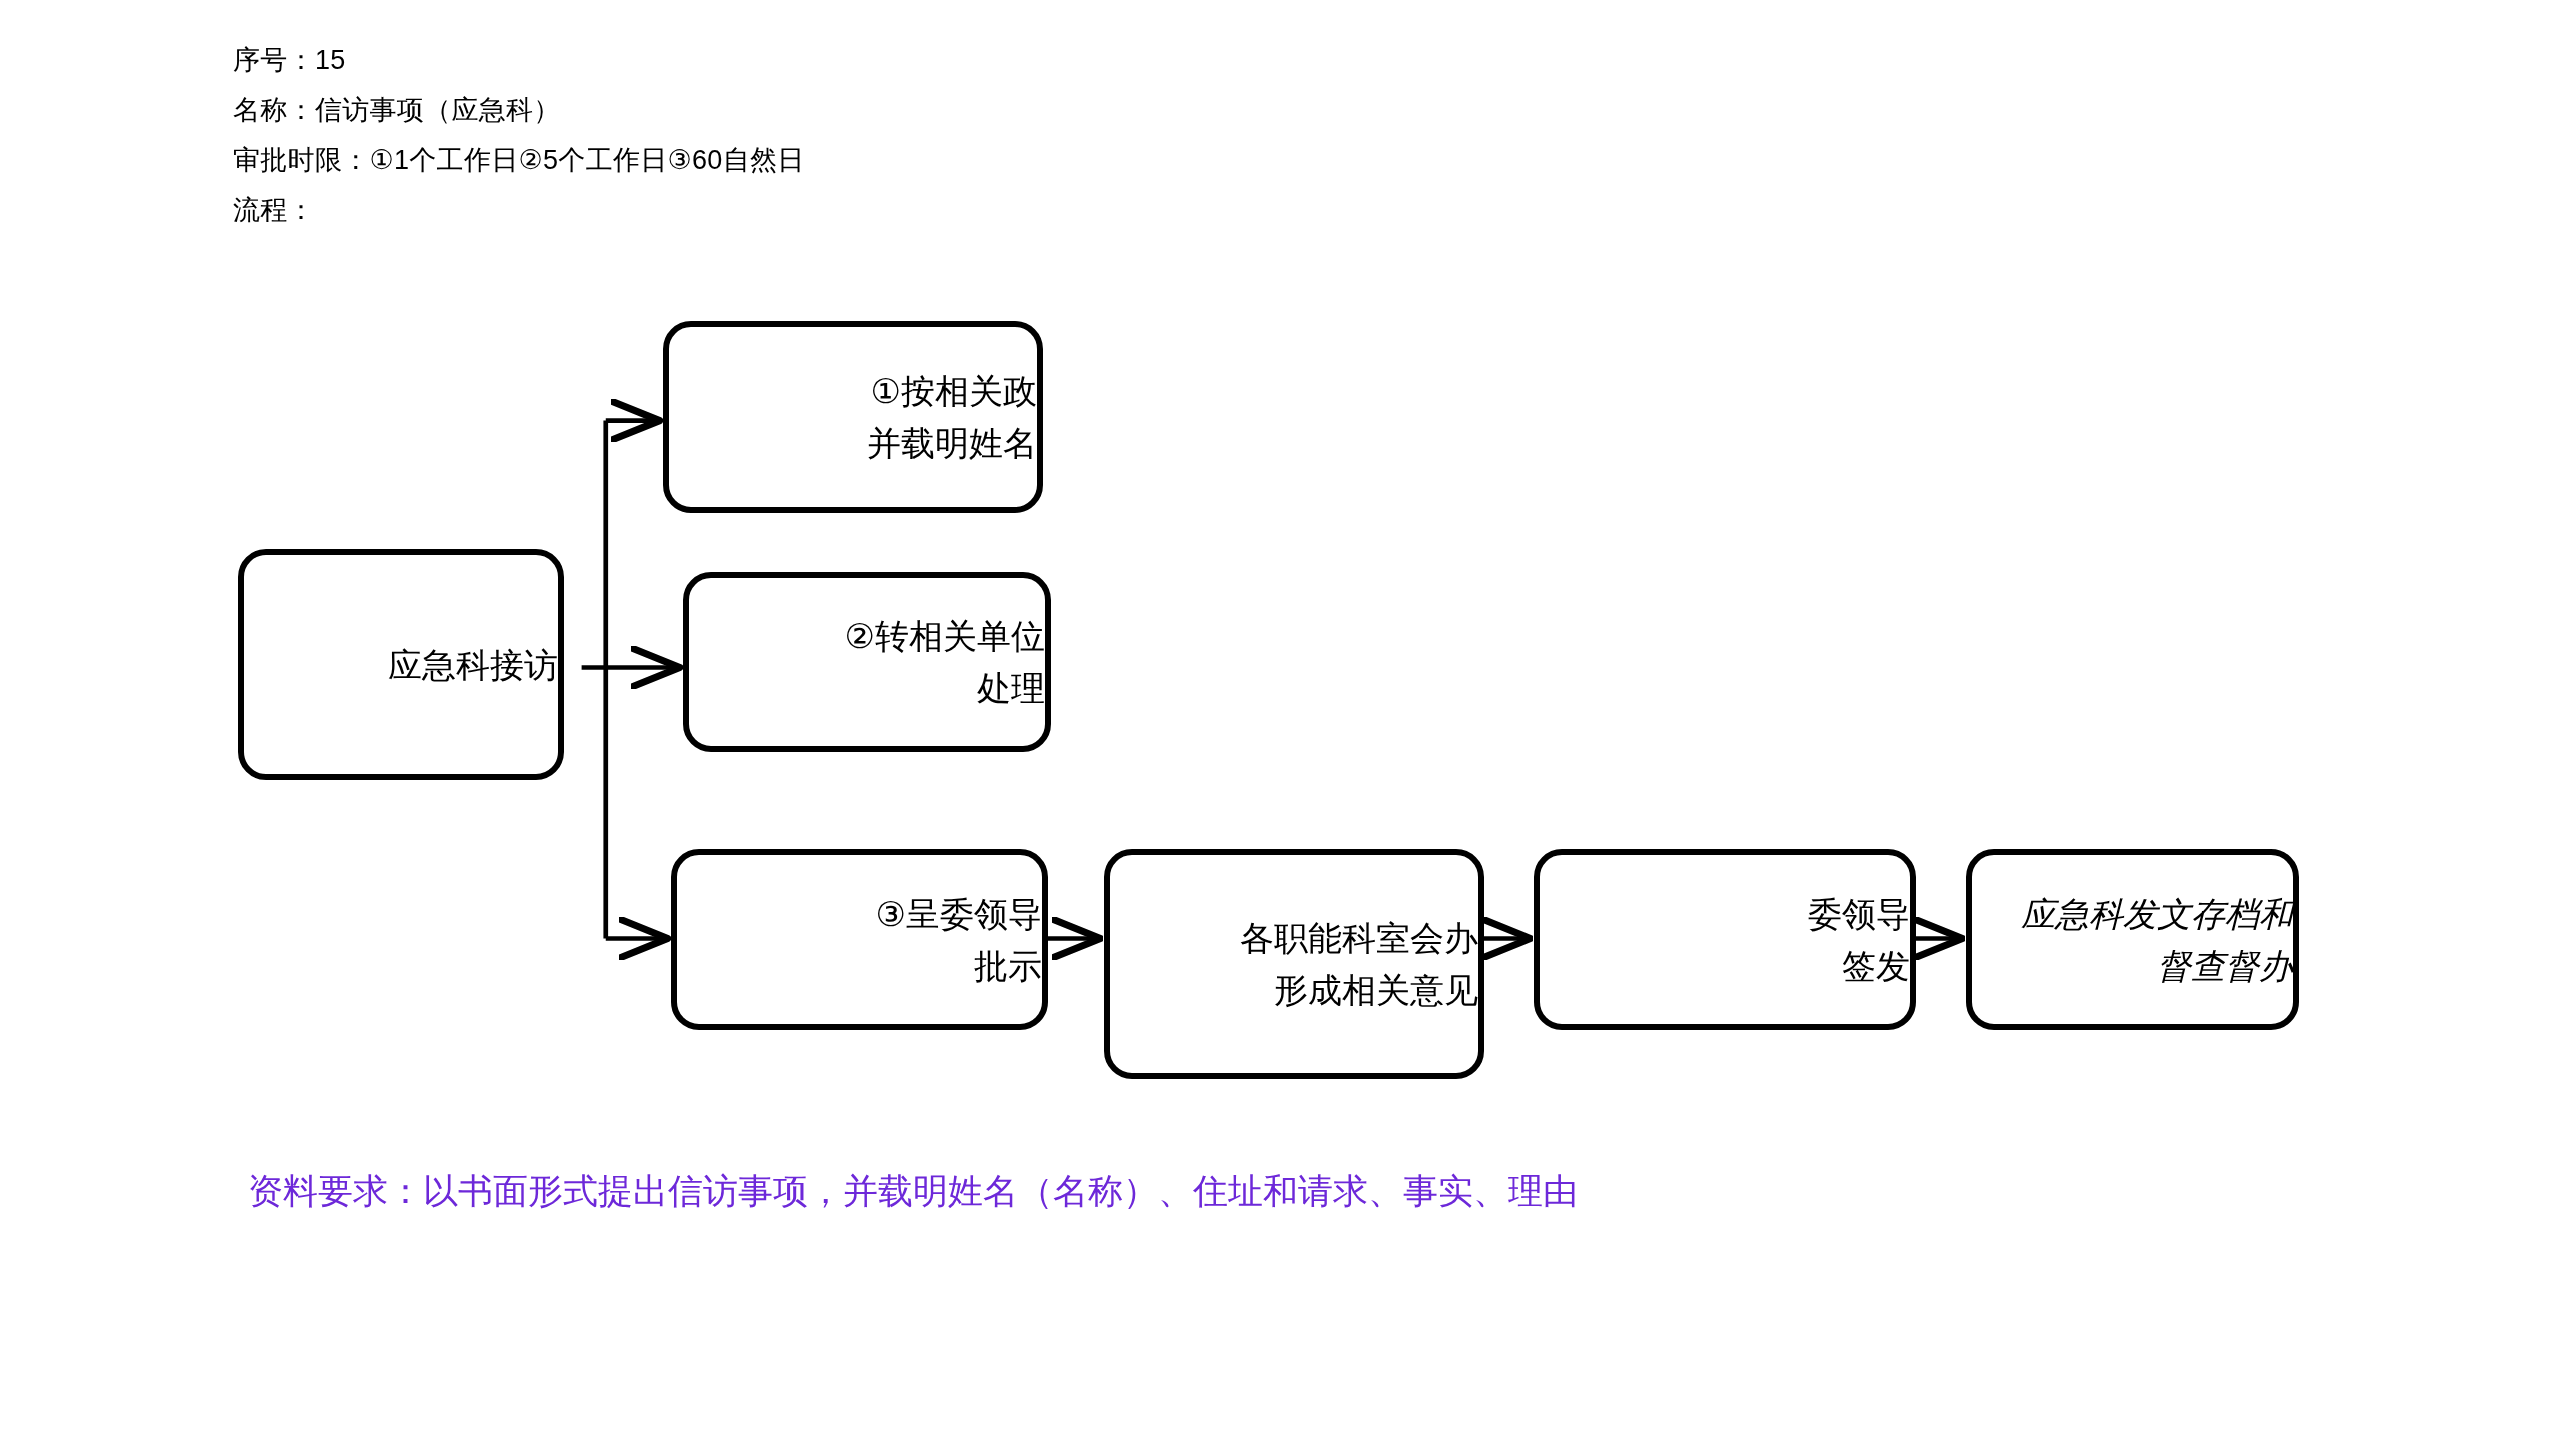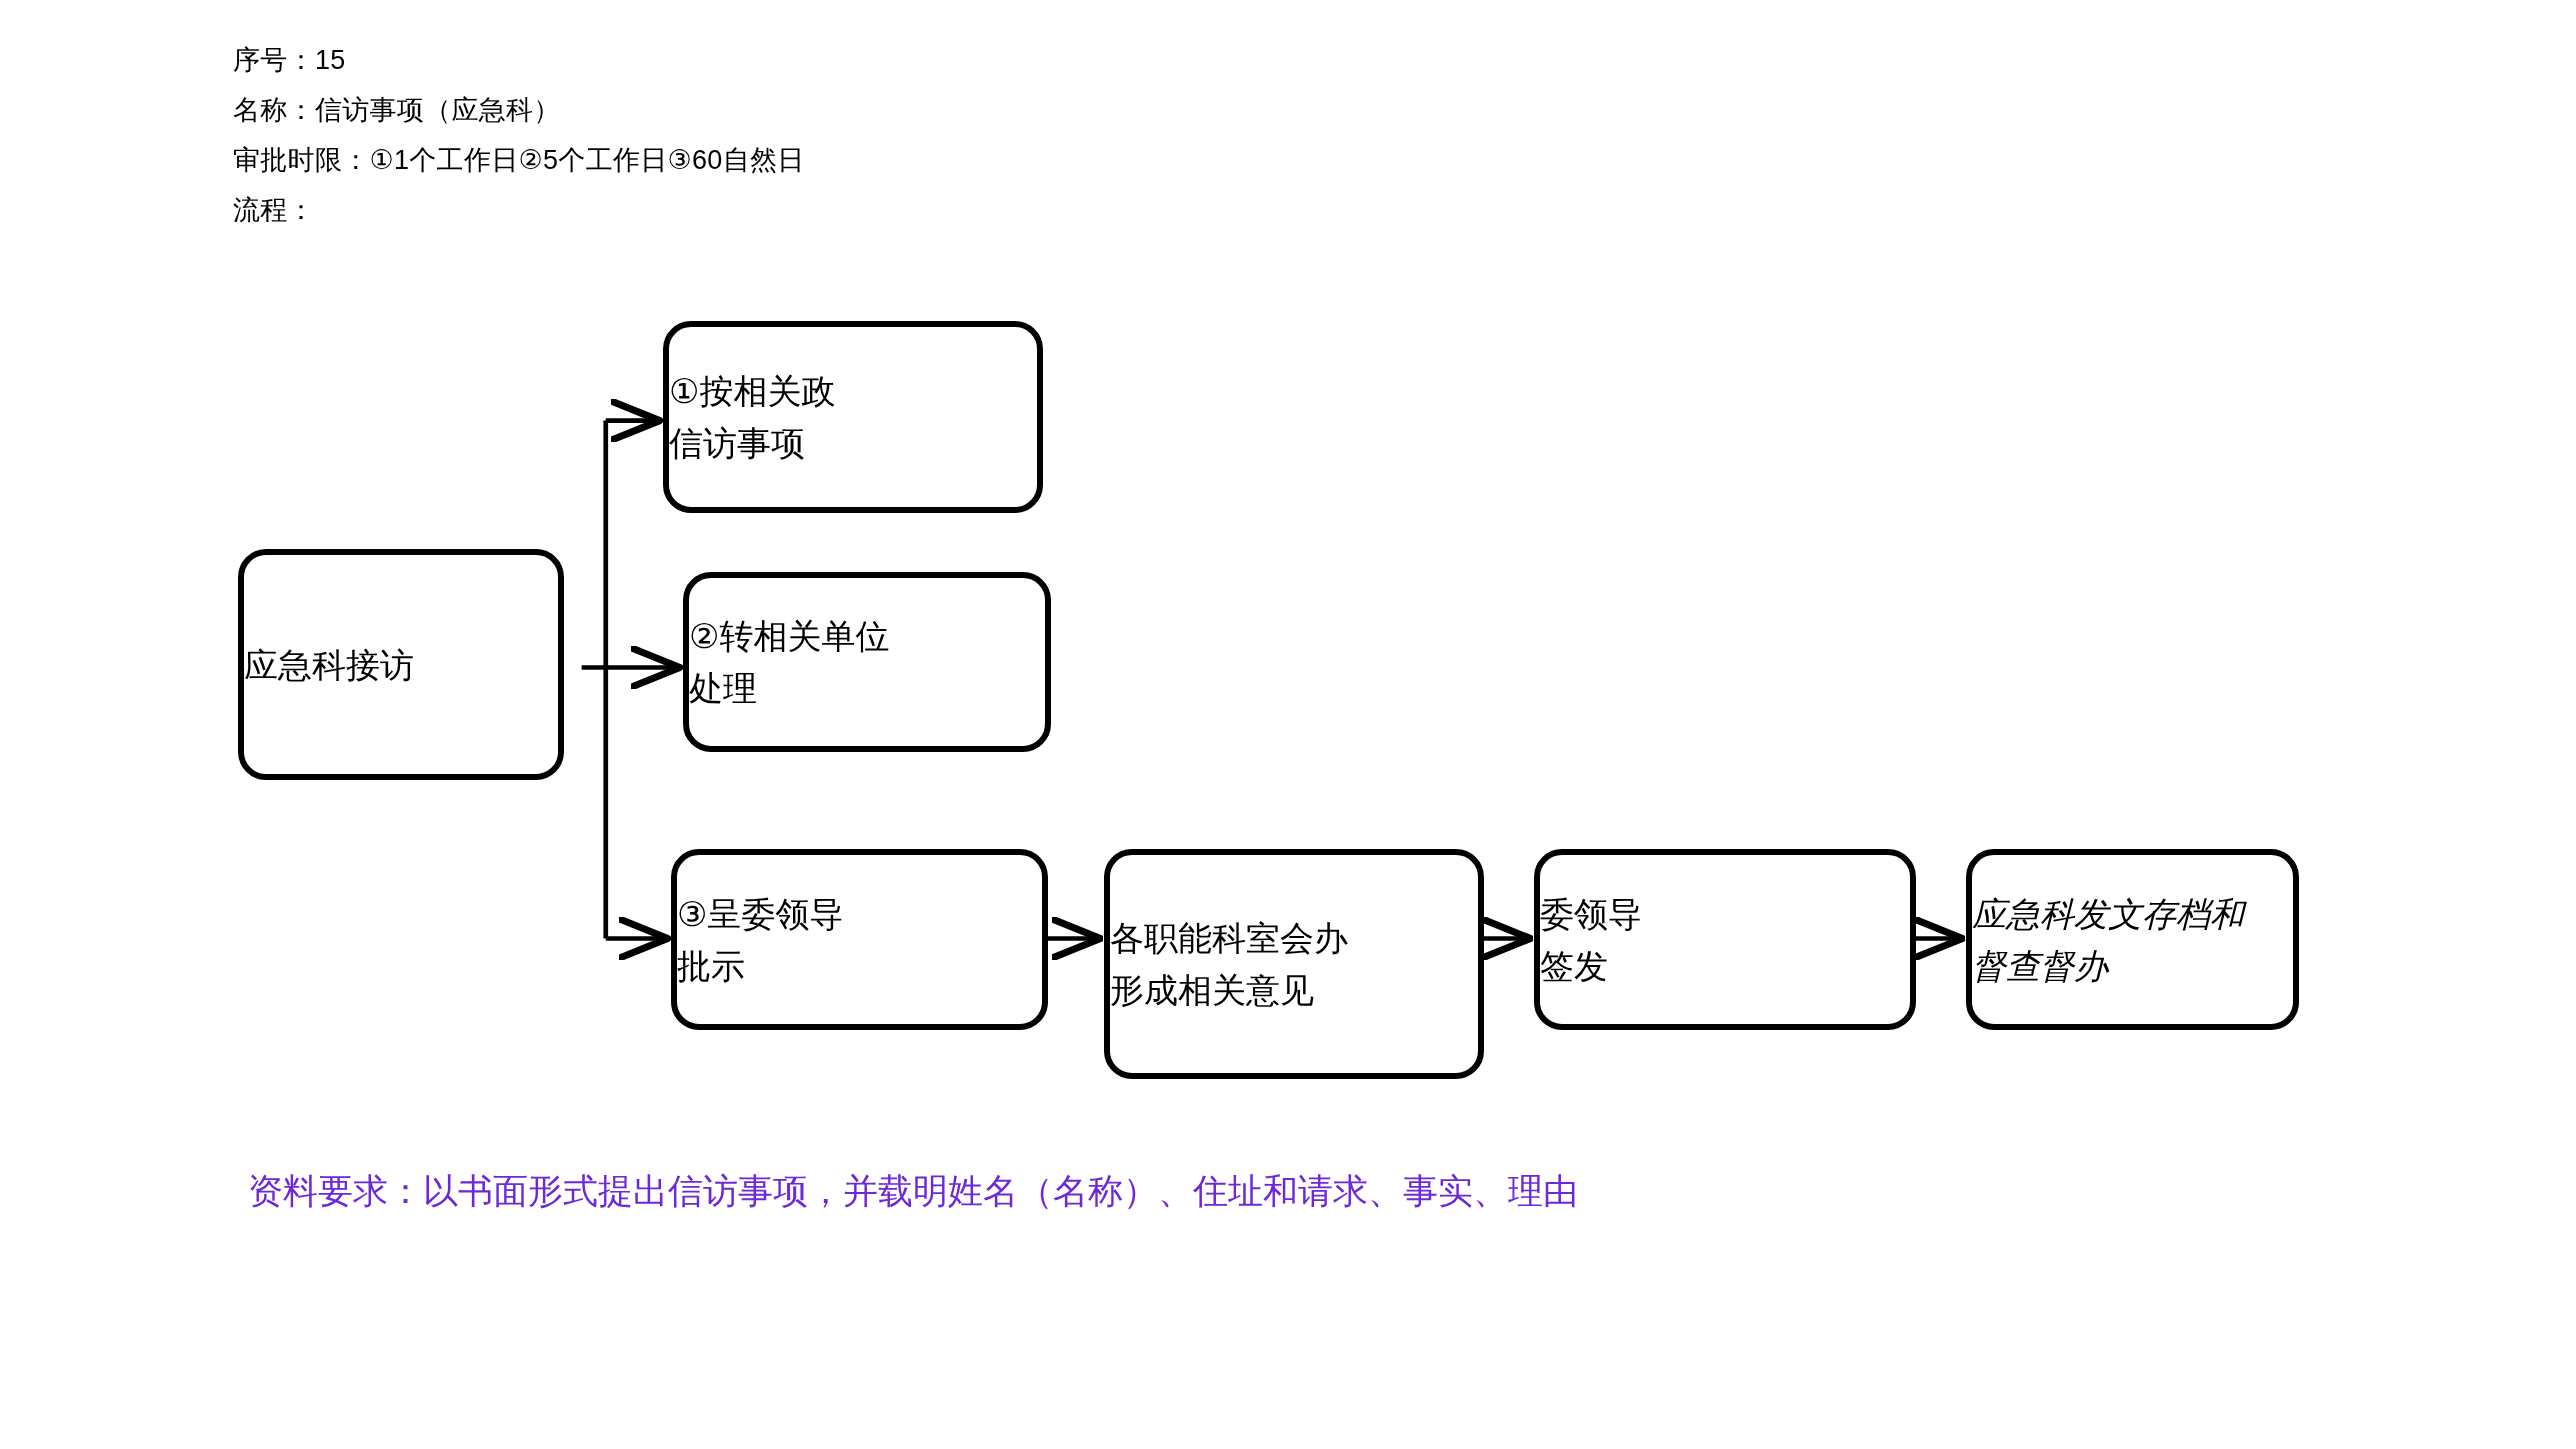--- a/index.html
+++ b/index.html
@@ -55,21 +55,21 @@
   }
 
   .node {
     position: absolute;
     box-sizing: border-box;
     background: #ffffff;
     border: 6px solid #000000;
     border-radius: 28px;
     display: flex;
     flex-direction: column;
-    align-items: flex-start;
+    align-items: flex-end;
     justify-content: center;
     text-align: center;
   }
   .node .line {
     font-size: 34px;
     line-height: 52px;
     white-space: nowrap;
     color: #000000;
   }
 
@@ -129,21 +129,21 @@
       <path d="M2211,1399 L2280,1399" stroke-width="7" marker-end="url(#arrowhead)"></path>
       <path d="M2856,1399 L2924,1399" stroke-width="7" marker-end="url(#arrowhead)"></path>
     </svg>
 
     <div class="node" id="node-source">
       <div class="line">应急科接访</div>
     </div>
 
     <div class="node" id="node-opt1">
       <div class="line">①按相关政</div>
-      <div class="line">信访事项</div>
+      <div class="line">并载明姓名</div>
     </div>
 
     <div class="node" id="node-opt3">
       <div class="line">③呈委领导</div>
       <div class="line">批示</div>
     </div>
 
     <div class="node" id="node-opt2">
       <div class="line">②转相关单位</div>
       <div class="line">处理</div>

